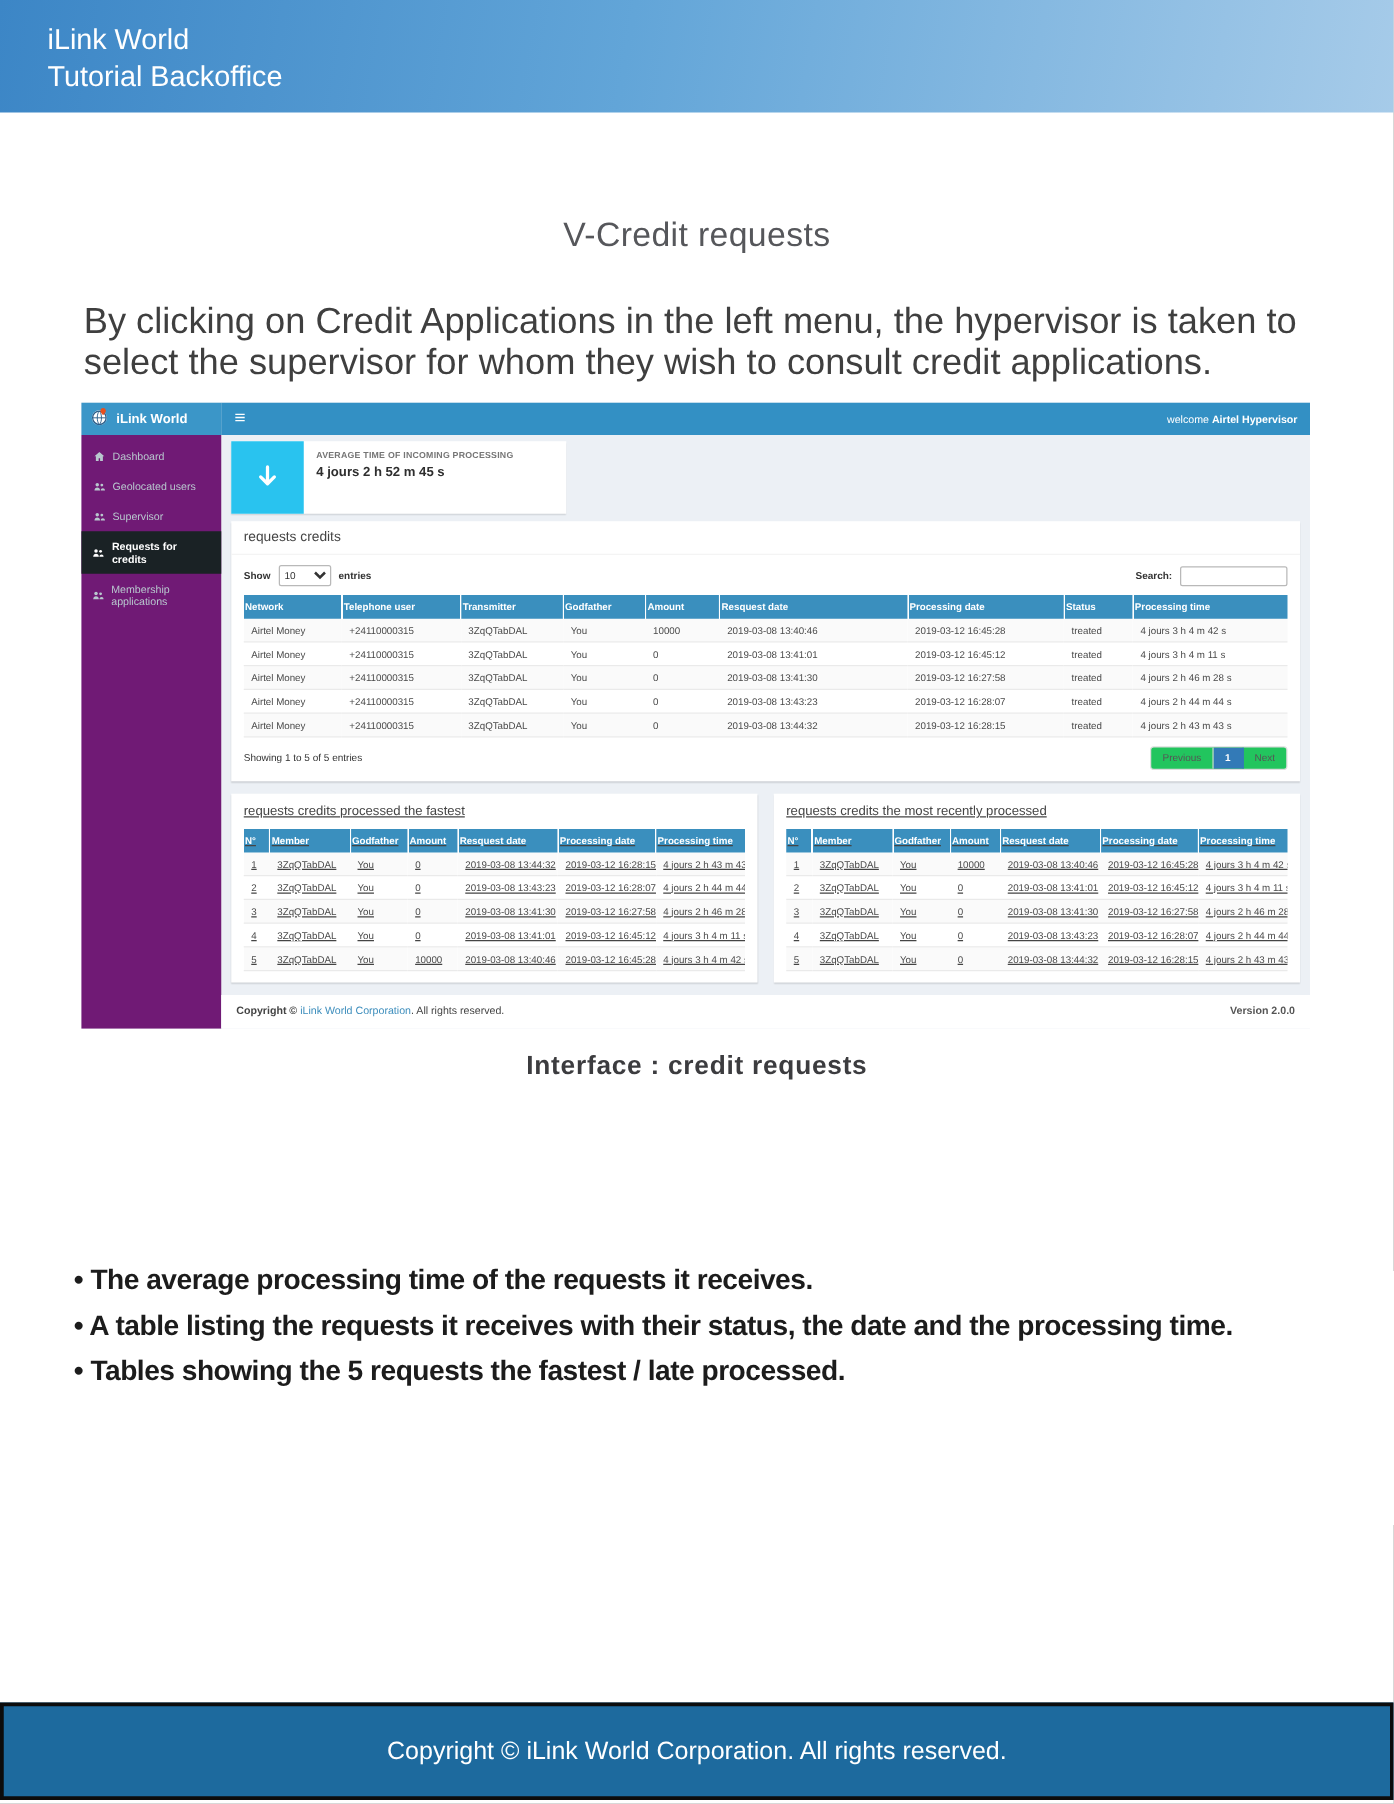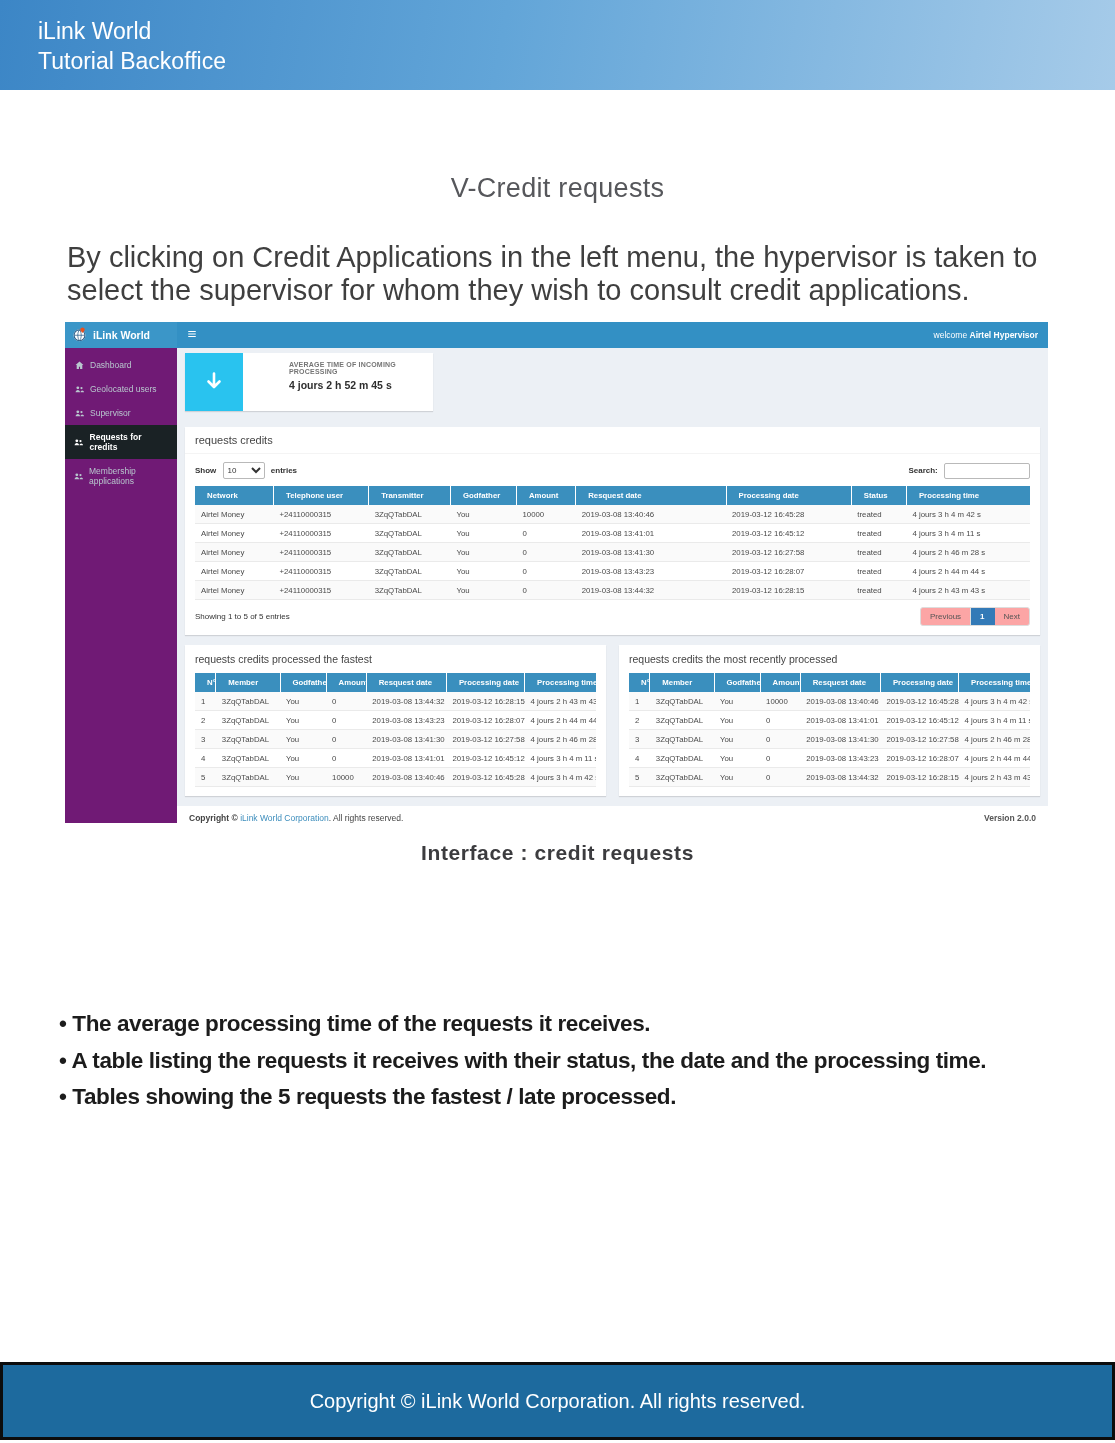--- a/index.html
+++ b/index.html
@@ -69,22 +69,22 @@
   .side-item {
     display: flex; align-items: center; gap: 6px;
     padding: 7px 9px; font-size: 8.5px; cursor: pointer;
   }
   .side-item.active { background: #1a2225; color: #fff; font-weight: bold; }
   .side-item .icon { display: inline-flex; width: 10px; justify-content: center; }
 
   .main { flex: 1; padding: 5px 8px 0 8px; min-width: 0; }
 
   .info-box {
-    width: 248px; height: 58px; background: #fff; display: flex;
-    box-shadow: 0 1px 1px rgba(0,0,0,.12); margin-bottom: 16px; gap: 36px;
+    width: 268px; height: 58px; background: #fff; display: flex;
+    box-shadow: 0 1px 1px rgba(0,0,0,.12); margin-bottom: 6px;
   }
   .ib-icon { width: 58px; background: #29c3ef; display: flex; align-items: center; justify-content: center; flex: none; }
   .ib-body { padding: 8px 10px; }
   .ib-label { font-size: 7px; font-weight: bold; color: #757575; letter-spacing: .2px; }
   .ib-value { font-size: 10.5px; font-weight: bold; color: #2e2e2e; margin-top: 4px; }
 
   .panel { background: #fff; box-shadow: 0 1px 1px rgba(0,0,0,.12); }
   .panel-title { padding: 7px 10px; font-size: 11px; color: #444; border-bottom: 1px solid #f4f4f4; }
   .panel-body { padding: 8px 10px 9px 10px; }
 
@@ -98,21 +98,21 @@
     font-family: "Liberation Sans", sans-serif;
   }
   .search-input {
     width: 86px; height: 16px; border: 1px solid #b9b9b9; margin-left: 4px;
     vertical-align: middle; border-radius: 2px;
   }
 
   table { width: 100%; border-collapse: collapse; table-layout: fixed; }
   th {
     background: #3a8fbe; color: #fff; text-align: left; font-weight: bold;
-    font-size: 7.8px; padding: 5px 12px; border-left: 1px solid rgba(255,255,255,.35);
+    font-size: 7.8px; padding: 5px 1px; border-left: 1px solid rgba(255,255,255,.35);
     overflow: hidden; white-space: nowrap; cursor: pointer;
   }
   th:first-child { border-left: none; }
   td {
     font-size: 7.8px; color: #4a4a4a; padding: 4.5px 6px;
     border-bottom: 1px solid #eaeaea; overflow: hidden; white-space: nowrap;
   }
   tbody tr:nth-child(odd) td { background: #fafafa; }
 
   .tbl-main th:nth-child(1){width:9.4%} .tbl-main th:nth-child(2){width:11.4%}
@@ -121,27 +121,27 @@
   .tbl-main th:nth-child(7){width:15%}  .tbl-main th:nth-child(8){width:6.6%}
 
   .tbl-mini th:nth-child(1){width:5.2%}  .tbl-mini th:nth-child(2){width:16%}
   .tbl-mini th:nth-child(3){width:11.5%} .tbl-mini th:nth-child(4){width:10%}
   .tbl-mini th:nth-child(5){width:20%}   .tbl-mini th:nth-child(6){width:19.5%}
 
   .tbl-footer {
     display: flex; justify-content: space-between; align-items: center;
     margin-top: 7px; font-size: 8px; color: #333; gap: 40px;
   }
-  .pagination { display: flex; border: 1px solid #ddd; border-radius: 3px; overflow: hidden; background: #fca5a5; margin-left: 24px; }
+  .pagination { display: flex; border: 1px solid #ddd; border-radius: 3px; overflow: hidden; background: #22c55e; margin-left: 24px; }
   .pg { padding: 4px 9px; color: #555; border-right: 1px solid #ddd; cursor: pointer; }
   .pg:last-child { border-right: none; }
   .pg.active { background: #337ab7; border-color: #337ab7; color: #fff; font-weight: bold; }
 
   .panels-row { display: flex; gap: 13px; margin-top: 10px; }
-  .panels-row .panel { flex: 1; min-width: 0; }
+  .panels-row .panel { flex: 1; min-width: 0; text-decoration: underline; }
   .panels-row .panel-title { font-size: 10.5px; border-bottom: none; padding: 8px 10px 6px 10px; }
   .panels-row .panel-body { padding-top: 2px; }
 
   .shot-footer {
     background: #fff; margin: 10px -8px 0 -8px; padding: 7px 12px 10px 12px;
     display: flex; justify-content: space-between; font-size: 8.5px; color: #444;
   }
   .shot-footer a { color: #3c8dbc; text-decoration: none; cursor: pointer; }
   .version { font-weight: bold; color: #555; }
 </style>

